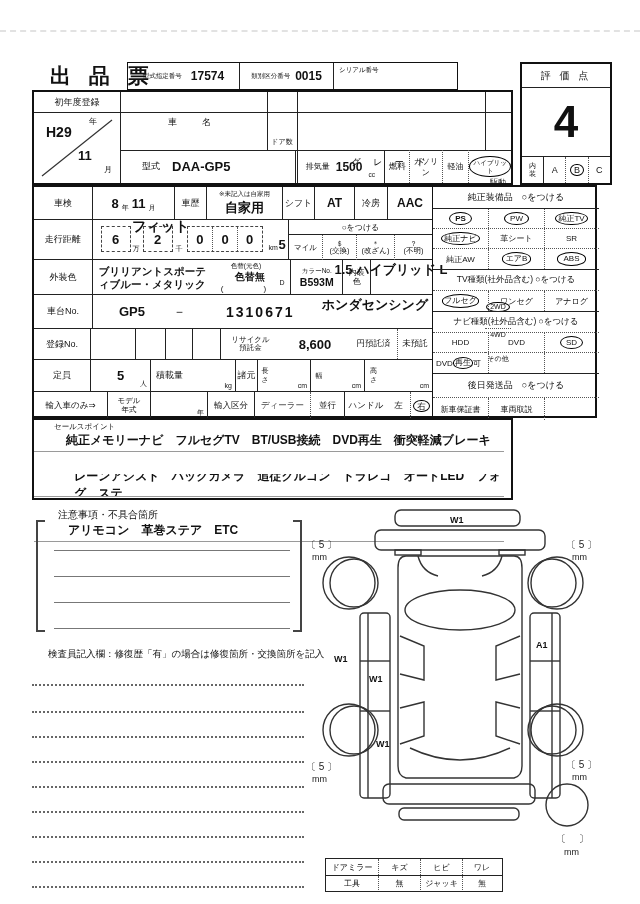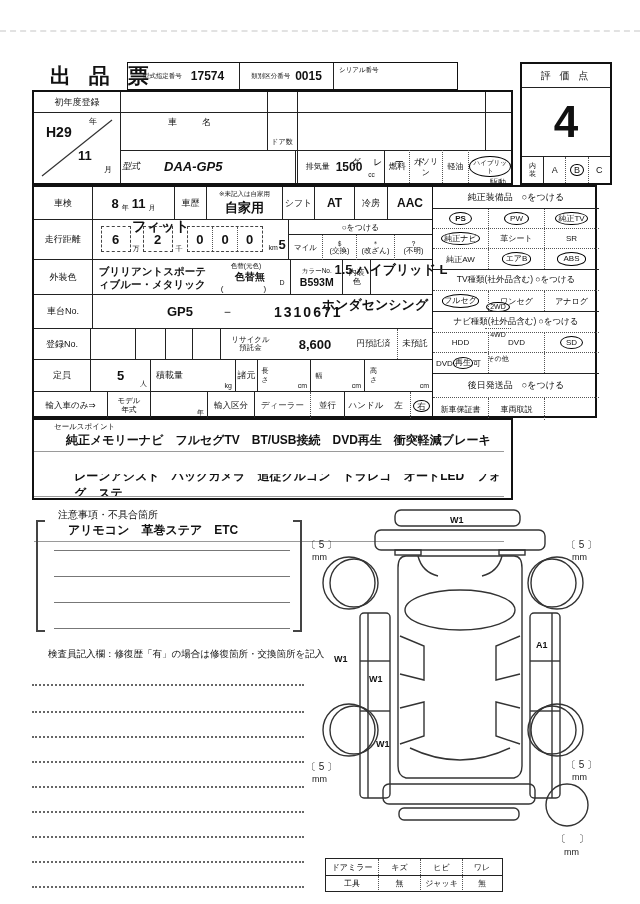--- a/index.html
+++ b/index.html
@@ -100,21 +100,21 @@
         <span class="circ-t f7">2WD</span>
       </div>
     <div class="c f7 abs" style="left:451px;top:34px;width:26px;height:12px;border-top:1px dotted #555;">
         <span>4WD</span>
       </div>
     <div class="c f7 abs" style="left:451px;top:46px;width:26px;height:12px;border-top:1px dotted #555;">
         <span>その他</span>
       </div>
 
     <div class="r" style="left:86px;top:58px;width:391px;height:33px;">
-      <div class="c left" style="width:177px;padding-left:2px;gap:24px;font-style:italic;">
+      <div class="c left" style="width:177px;padding-left:22px;gap:12px;">
         <span class="f9">型式</span>
         <span class="f13 bold">DAA-GP5</span>
       </div>
       <div class="c bl" style="width:90px;gap:6px;">
         <span class="f8">排気量</span>
         <span class="f12 bold">1500</span>
         <span class="f6" style="align-self:flex-end;margin-bottom:5px;">cc</span>
       </div>
       <div class="c f85 bl" style="width:25px;">
           <span>燃料</span>
@@ -232,21 +232,21 @@
       </div>
       <div class="c bl" style="width:62px;">
           <span></span>
         </div>
     </div>
 
     <div class="r bb" style="left:0;top:108px;width:398px;height:34px;">
       <div class="c f9" style="width:58px;">
           <span>車台No.</span>
         </div>
-      <div class="c bl left" style="width:340px;padding-left:48px;">
+      <div class="c bl left" style="width:340px;">
         <span class="f13 bold" style="margin-left:26px;">GP5</span>
         <span class="f13" style="margin-left:28px;">－</span>
         <span class="f14 bold" style="margin-left:40px;letter-spacing:2px;text-align:right;">1310671</span>
       </div>
     </div>
 
     <div class="r bb" style="left:0;top:142px;width:398px;height:31px;justify-content:center;">
       <div class="c f9" style="width:56px;">
           <span>登録No.</span>
         </div>

